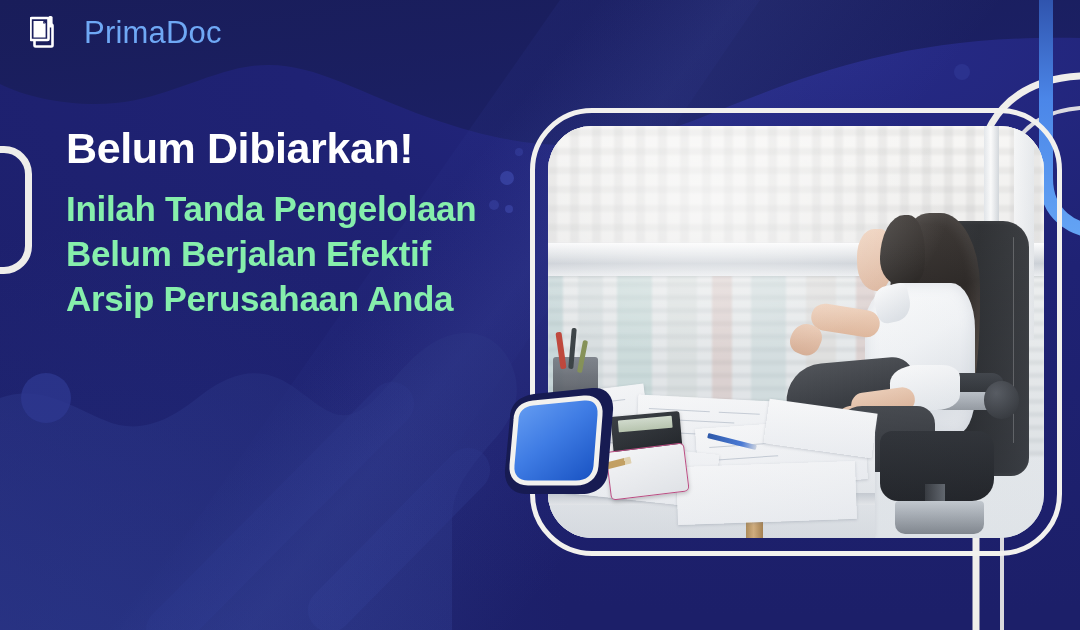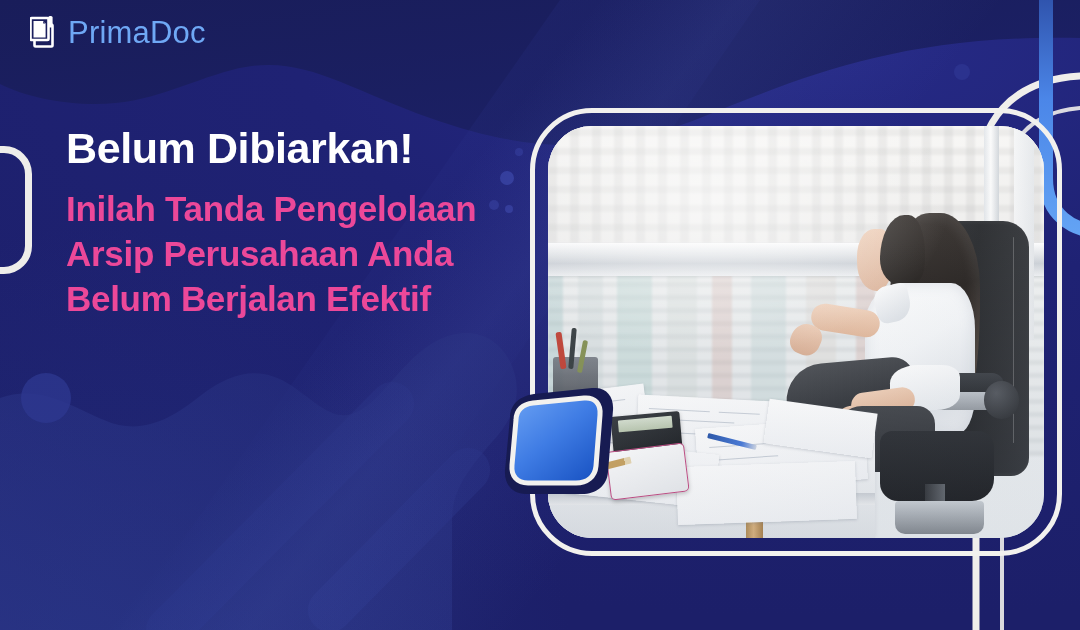--- a/index.html
+++ b/index.html
@@ -34,40 +34,40 @@
     position:absolute; left:0; top:0; width:100%; height:100%;
     background:radial-gradient(70% 120% at 10% 110%, rgba(40,58,140,.40) 0%, rgba(40,58,140,0) 62%);
   }
 
   
   .layer{ position:absolute; inset:0; width:1080px; height:630px; }
 
   
   .logo{
     position:absolute; left:30px; top:16px;
-    display:flex; align-items:center; gap:8px;
+    display:flex; align-items:center; gap:24px;
     z-index:30;
   }
   .logo-mark{ width:30px; height:33px; display:block; }
   .logo-text{
     font-size:31px; font-weight:400; letter-spacing:.2px;
     color:#6fa8f5; line-height:1; white-space:nowrap;
   }
 
   
   .copy{
     position:absolute; left:66px; top:124px; width:470px; z-index:25;
   }
   .headline{
     font-size:43px; font-weight:700; color:#ffffff;
     letter-spacing:-.4px; line-height:1.12; white-space:nowrap;
   }
   .subhead{
     margin-top:15px;
-    font-size:35px; font-weight:700; color:#ec4899;
+    font-size:35px; font-weight:700; color:#86efac;
     letter-spacing:-.3px; line-height:1.28;
   }
   .subhead span{ display:block; white-space:nowrap; }
 
   
   .photo-wrap{
     position:absolute; left:548px; top:126px;
     width:496px; height:412px;
     z-index:20;
   }
@@ -438,22 +438,22 @@
       <path d="M13.2,5 L15.6,7.6 L13.2,7.6 Z" fill="#1b1f5e"></path>
       <rect x="18.2" y="0" width="4.4" height="11.5" rx="1.6" fill="#ffffff"></rect>
     </svg>
     <div class="logo-text">PrimaDoc</div>
   </div>
 
   <div class="copy">
     <div class="headline">Belum Dibiarkan!</div>
     <div class="subhead">
       <span>Inilah Tanda Pengelolaan</span>
+      <span>Belum Berjalan Efektif</span>
       <span>Arsip Perusahaan Anda</span>
-      <span>Belum Berjalan Efektif</span>
     </div>
   </div>
 
   <div class="photo-wrap">
     <div class="photo-outline"></div>
     <div class="photo" aria-label="Woman in white shirt reclining in an office chair looking out of a window, with papers scattered across her desk">
       <div class="ph ph-sky"></div>
       <div class="ph ph-cityU"></div>
       <div class="ph ph-cityL"></div>
       <div class="ph ph-mullion"></div>

